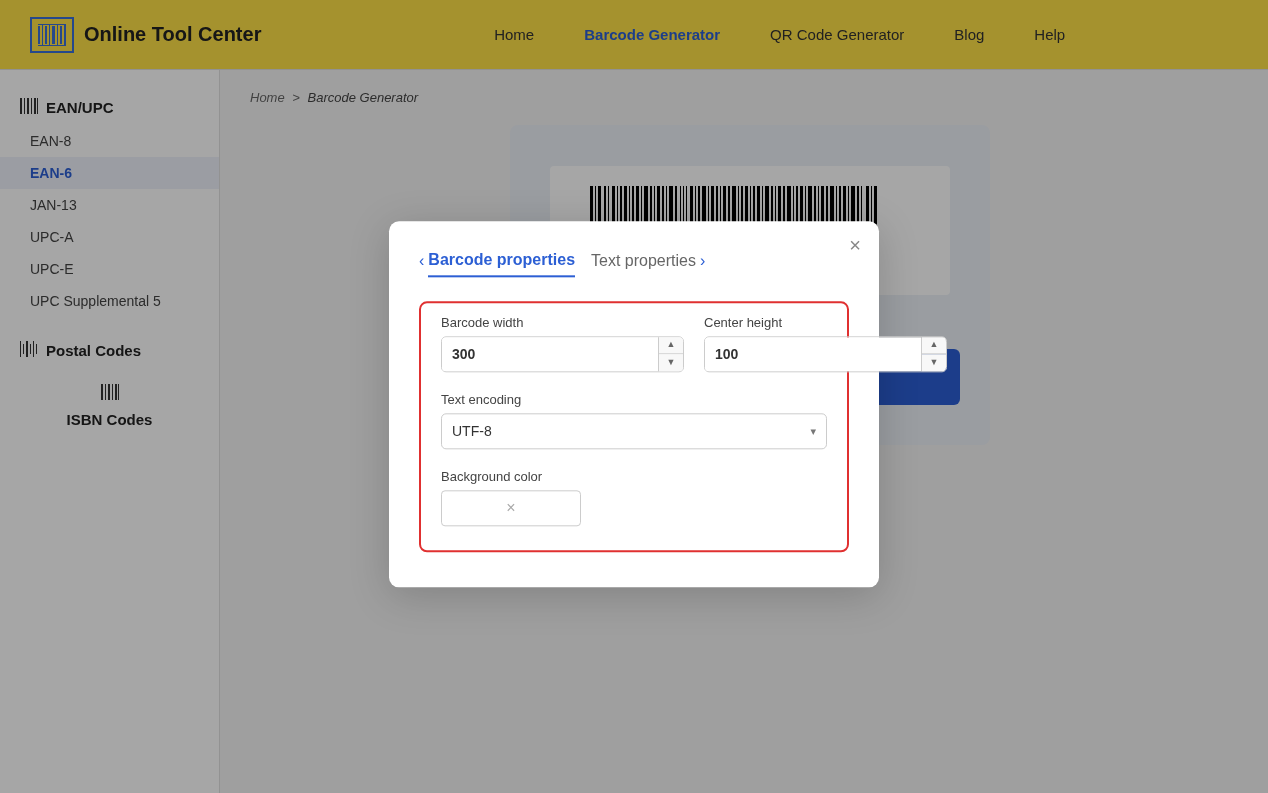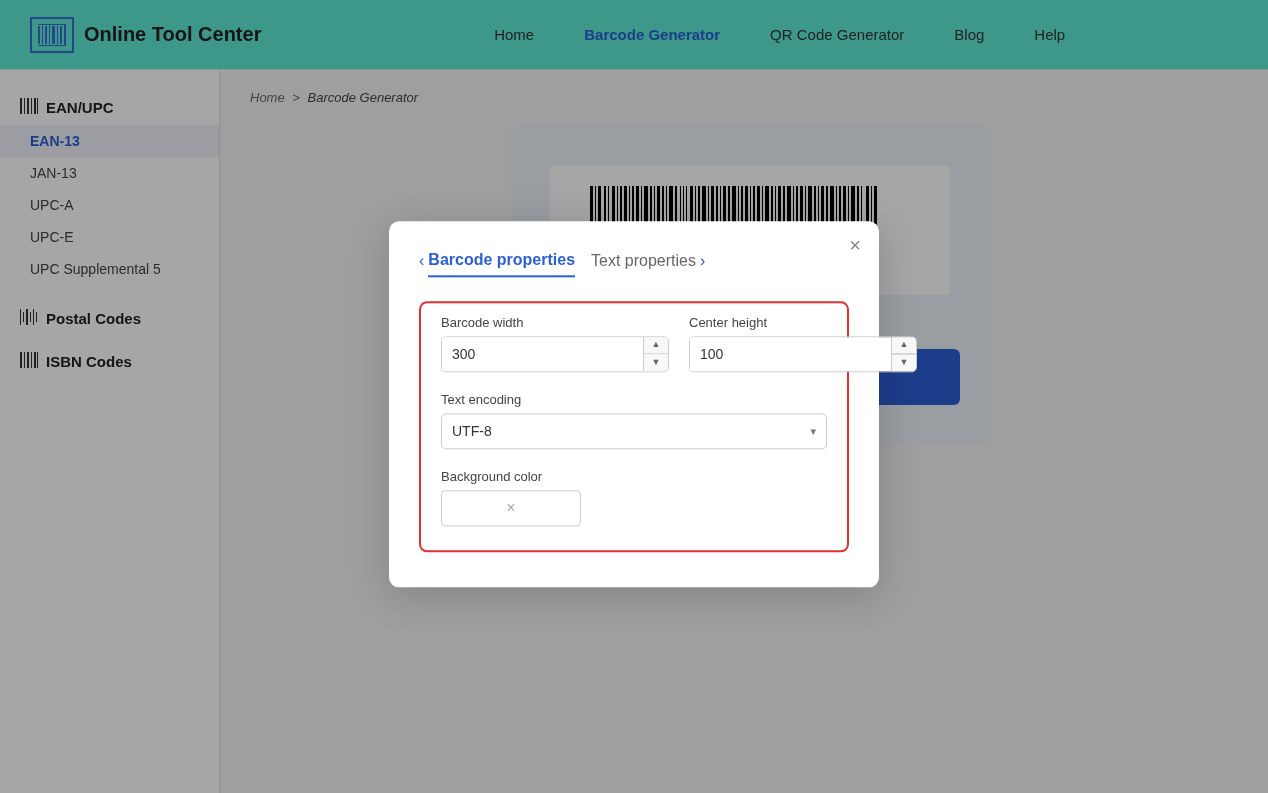--- a/index.html
+++ b/index.html
@@ -7,21 +7,21 @@
       font-family: -apple-system, BlinkMacSystemFont, 'Segoe UI', sans-serif;
       background: #f0f0f0;
       width: 1268px;
       height: 793px;
       overflow: hidden;
       position: relative;
     }
 
     
     .header {
-      background: #5eead4;
+      background: #fde047;
       height: 70px;
       display: flex;
       align-items: center;
       padding: 0 30px;
       border-bottom: 1px solid #e0e0e0;
       position: relative;
       z-index: 1;
     }
     .logo-area {
       display: flex;
@@ -253,20 +253,21 @@
       height: 36px;
     }
     .input-spin input {
       flex: 1;
       border: none;
       outline: none;
       padding: 0 10px;
       font-size: 14px;
       color: #333;
       height: 100%;
+      font-weight: bold;
     }
     .spin-buttons {
       display: flex;
       flex-direction: column;
       border-left: 1px solid #ccc;
       height: 36px;
     }
     .spin-btn {
       flex: 1;
       width: 24px;
@@ -374,41 +375,42 @@
             <rect x="0" y="0" width="2" height="16" fill="#333"></rect>
             <rect x="4" y="0" width="1" height="16" fill="#333"></rect>
             <rect x="7" y="0" width="2" height="16" fill="#333"></rect>
             <rect x="11" y="0" width="1" height="16" fill="#333"></rect>
             <rect x="14" y="0" width="2" height="16" fill="#333"></rect>
             <rect x="17" y="0" width="1" height="16" fill="#333"></rect>
           </svg>
       </span>
       <span>EAN/UPC</span>
     </div>
-    <div class="sidebar-item active">EAN-13</div>
+    <div class="sidebar-item">EAN-8</div>
+    <div class="sidebar-item active">EAN-6</div>
     <div class="sidebar-item">JAN-13</div>
     <div class="sidebar-item">UPC-A</div>
     <div class="sidebar-item">UPC-E</div>
     <div class="sidebar-item">UPC Supplemental 5</div>
 
     <div class="sidebar-section-title" style="margin-top:16px;">
       <span>
         <svg width="18" height="16" viewBox="0 0 18 16">
             <rect x="0" y="0" width="1" height="16" fill="#333"></rect>
             <rect x="3" y="3" width="1" height="10" fill="#333"></rect>
             <rect x="6" y="0" width="2" height="16" fill="#333"></rect>
             <rect x="10" y="3" width="1" height="10" fill="#333"></rect>
             <rect x="13" y="0" width="1" height="16" fill="#333"></rect>
             <rect x="16" y="3" width="1" height="10" fill="#333"></rect>
           </svg>
       </span>
       <span>Postal Codes</span>
     </div>
 
-    <div class="sidebar-section-title" style="margin-top:8px;">
+    <div class="sidebar-section-title" style="margin-top:8px;flex-direction:column;">
       <span>
         <svg width="18" height="16" viewBox="0 0 18 16">
             <rect x="0" y="0" width="2" height="16" fill="#333"></rect>
             <rect x="4" y="0" width="1" height="16" fill="#333"></rect>
             <rect x="7" y="0" width="2" height="16" fill="#333"></rect>
             <rect x="11" y="0" width="1" height="16" fill="#333"></rect>
             <rect x="14" y="0" width="2" height="16" fill="#333"></rect>
             <rect x="17" y="0" width="1" height="16" fill="#333"></rect>
           </svg>
       </span>

